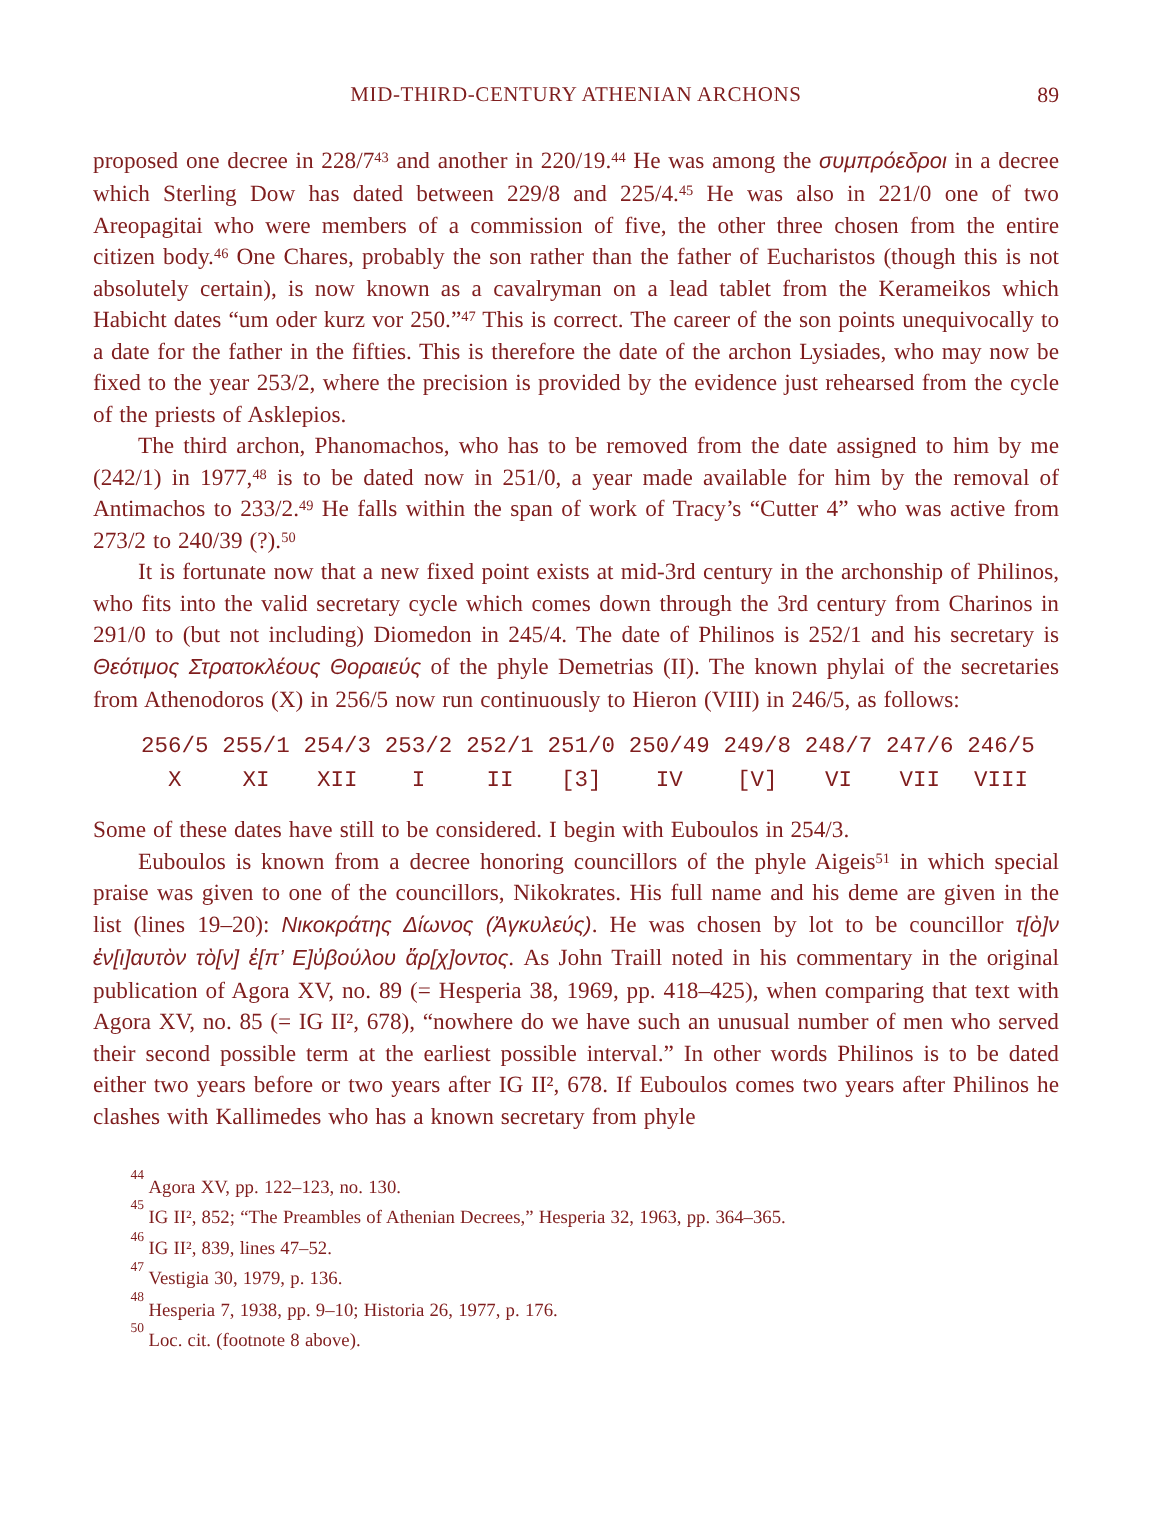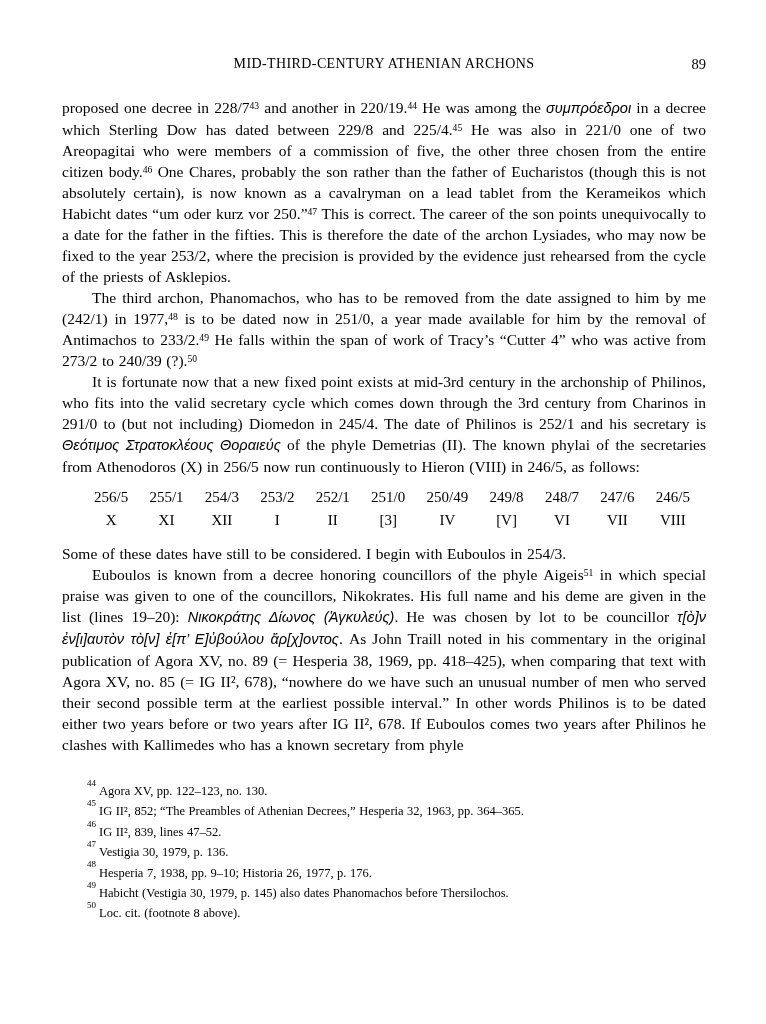--- a/index.html
+++ b/index.html
@@ -1,19 +1,19 @@
 <!DOCTYPE html>
 <html><head>
 <meta charset="utf-8">
 <style>
   html, body { margin: 0; padding: 0; background: #e9e9e9; }
   .page {
     width: 766px; height: 1024px;
     background: #ffffff;
-    color: #000000;
+    color: #7f1d1d;
     font-family: "Liberation Serif", "DejaVu Serif", serif;
     box-sizing: border-box;
     padding: 56px 60px 0 62px;
     position: relative;
     overflow: hidden;
   }
   
   .running-head {
     position: relative;
     text-align: center;
@@ -47,21 +47,21 @@
     letter-spacing: 0;
   }
   
   .sec-table {
     display: flex;
     justify-content: space-between;
     padding: 0 16px 0 32px;
     margin: 9px 0 11px 0;
     text-align: left;
   }
-  .sec-col { text-align: center; font-size: 15px; line-height: 23px; }
+  .sec-col { text-align: center; font-size: 15px; line-height: 23px; font-family: Liberation Mono, monospace; }
   .sec-year, .sec-phyle { display: block; }
   
   .footnotes {
     margin-top: 26px;
     font-size: 12.5px;
     line-height: 20.4px;
     text-align: left;
     word-spacing: 0.03em;
   }
   .footnote { text-indent: 25px; white-space: nowrap; }
@@ -142,17 +142,16 @@
     <p class="para indent"><span class="run-n">Euboulos is known from a decree honoring councillors of the phyle Aigeis</span><span class="run-sup">51</span><span class="run-n"> in which special praise was given to one of the councillors, Nikokrates. His full name and his deme are given in the list (lines 19–20): </span><span class="run-g">Νικοκράτης Δίωνος (Ἀγκυλεύς)</span><span class="run-n">. He was chosen by lot to be councillor </span><span class="run-g">τ[ὸ]ν ἐν[ι]αυτὸν τὸ[ν] ἐ[π’ Ε]ὐβούλου ἄρ[χ]οντος</span><span class="run-n">. As John Traill noted in his commentary in the original publication of </span><span class="run-i">Agora</span><span class="run-n"> XV, no. 89 (= </span><span class="run-i">Hesperia</span><span class="run-n"> 38, 1969, pp. 418–425), when comparing that text with </span><span class="run-i">Agora</span><span class="run-n"> XV, no. 85 (= </span><span class="run-i">IG</span><span class="run-n"> II², 678), “nowhere do we have such an unusual number of men who served their second possible term at the earliest possible interval.” In other words Philinos is to be dated either two years before or two years after </span><span class="run-i">IG</span><span class="run-n"> II², 678. If Euboulos comes two years after Philinos he clashes with Kallimedes who has a known secretary from phyle</span></p>
 
   </div>
 
   <div class="footnotes">
     <div class="footnote"><sup class="fn-num">44</sup><span><span class="run-i">Agora</span><span class="run-n"> XV, pp. 122–123, no. 130.</span></span></div>
     <div class="footnote"><sup class="fn-num">45</sup><span><span class="run-i">IG</span><span class="run-n"> II², 852; “The Preambles of Athenian Decrees,” </span><span class="run-i">Hesperia</span><span class="run-n"> 32, 1963, pp. 364–365.</span></span></div>
     <div class="footnote"><sup class="fn-num">46</sup><span><span class="run-i">IG</span><span class="run-n"> II², 839, lines 47–52.</span></span></div>
     <div class="footnote"><sup class="fn-num">47</sup><span><span class="run-i">Vestigia</span><span class="run-n"> 30, 1979, p. 136.</span></span></div>
     <div class="footnote"><sup class="fn-num">48</sup><span><span class="run-i">Hesperia</span><span class="run-n"> 7, 1938, pp. 9–10; </span><span class="run-i">Historia</span><span class="run-n"> 26, 1977, p. 176.</span></span></div>
-    <div class="footnote"><sup class="fn-num">49</sup><span><span class="run-n">Habicht (</span><span class="run-i">Vestigia</span><span class="run-n"> 30, 1979, p. 145) also dates Phanomachos before Thersilochos.</span></span></div>
     <div class="footnote"><sup class="fn-num">50</sup><span><span class="run-i">Loc. cit.</span><span class="run-n"> (footnote 8 above).</span></span></div>
   </div>
 
 </div>
 
 </body></html>

